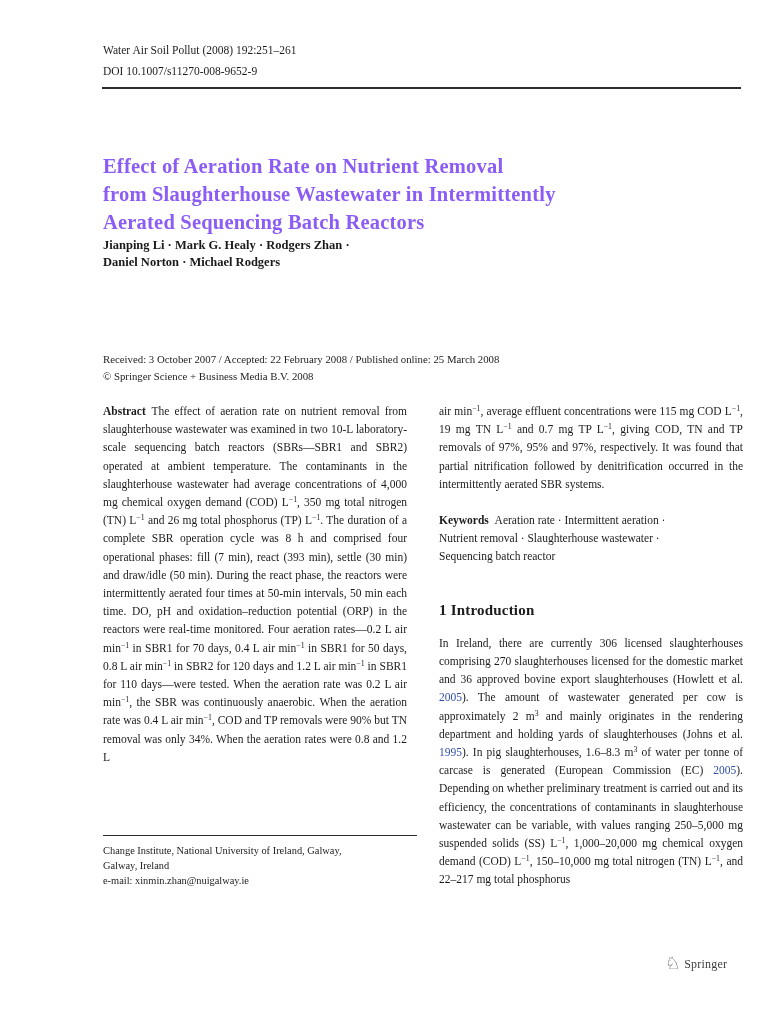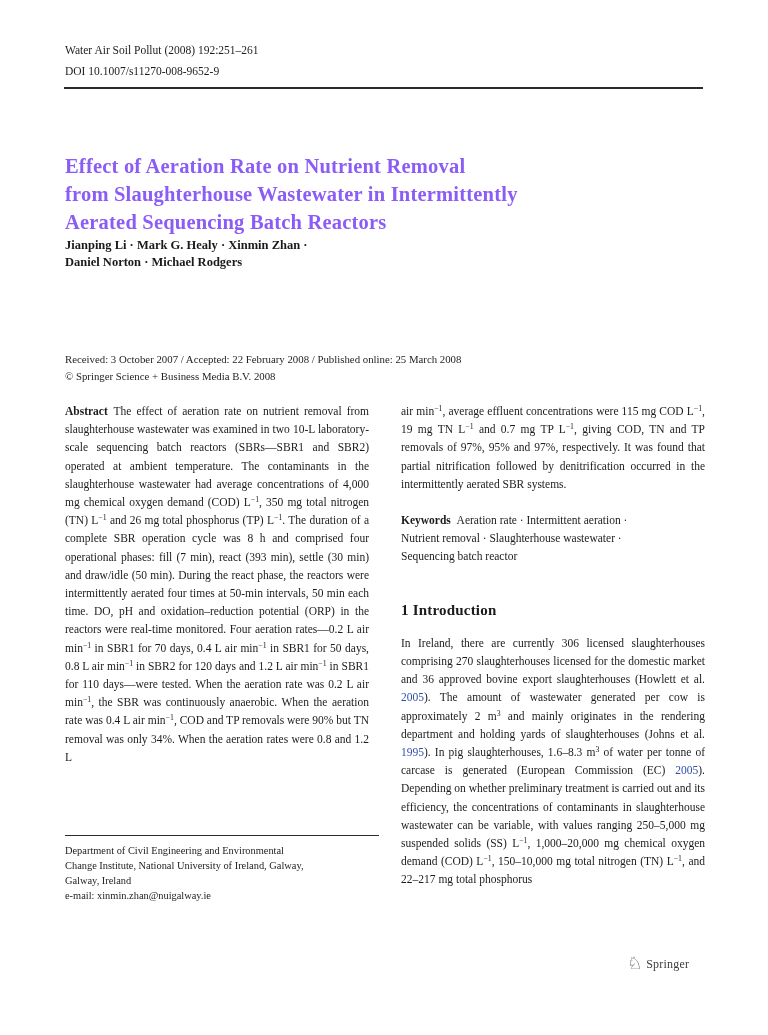--- a/index.html
+++ b/index.html
@@ -3,21 +3,21 @@
 <meta charset="utf-8">
 <style>
   * { margin:0; padding:0; box-sizing:border-box; }
   html,body { background:#ffffff; }
   body {
     width:768px; height:1035px; position:relative;
     font-family:"Liberation Serif", serif;
     color:#1e1e1e;
     -webkit-font-smoothing:antialiased;
   }
-  .abs { position:absolute; }
+  .abs { position:absolute;margin-left:38px; }
 
   
   #journal-header { left:65px; top:40px; font-size:11.5px; line-height:21px; color:#1c1c1c; }
   #header-rule { left:64px; top:87px; width:639px; height:2px; background:#2b2b2b; }
 
   
   #article-title { left:65px; top:152px; width:620px; font-size:20.5px; line-height:28px; font-weight:700; color:#8b5cf6; letter-spacing:0.2px; }
   #authors-block { left:65px; top:237px; width:600px; font-size:12.5px; font-weight:700; line-height:16.5px; color:#1a1a1a; }
 
   
@@ -57,21 +57,21 @@
 </div>
 <div class="abs" id="header-rule"></div>
 
 <div class="abs" id="article-title">
   <div>Effect of Aeration Rate on Nutrient Removal</div>
   <div>from Slaughterhouse Wastewater in Intermittently</div>
   <div>Aerated Sequencing Batch Reactors</div>
 </div>
 
 <div class="abs" id="authors-block">
-  <div>Jianping Li · Mark G. Healy · Xinmin Zhan ·</div>
+  <div>Jianping Li · Mark G. Healy · Rodgers Zhan ·</div>
   <div>Daniel Norton · Michael Rodgers</div>
 </div>
 
 <div class="abs" id="history-block">
   <div>Received: 3 October 2007 / Accepted: 22 February 2008 / Published online: 25 March 2008</div>
   <div>© Springer Science + Business Media B.V. 2008</div>
 </div>
 
 <div class="abs" id="columns">
   <div class="col">
@@ -81,21 +81,20 @@
     <p>air min<sup class="sp">−1</sup>, average effluent concentrations were 115 mg COD L<sup class="sp">−1</sup>, 19 mg TN L<sup class="sp">−1</sup> and 0.7 mg TP L<sup class="sp">−1</sup>, giving COD, TN and TP removals of 97%, 95% and 97%, respectively. It was found that partial nitrification followed by denitrification occurred in the intermittently aerated SBR systems.</p>
     <p class="keywords"><b>Keywords</b> Aeration rate · Intermittent aeration ·<br>Nutrient removal · Slaughterhouse wastewater ·<br>Sequencing batch reactor</p>
     <div class="section-heading">1 Introduction</div>
     <p class="intro">In Ireland, there are currently 306 licensed slaughterhouses comprising 270 slaughterhouses licensed for the domestic market and 36 approved bovine export slaughterhouses (Howlett et al. <span class="ref-link">2005</span>). The amount of wastewater generated per cow is approximately 2 m<sup class="sp">3</sup> and mainly originates in the rendering department and holding yards of slaughterhouses (Johns et al. <span class="ref-link">1995</span>). In pig slaughterhouses, 1.6–8.3 m<sup class="sp">3</sup> of water per tonne of carcase is generated (European Commission (EC) <span class="ref-link">2005</span>). Depending on whether preliminary treatment is carried out and its efficiency, the concentrations of contaminants in slaughterhouse wastewater can be variable, with values ranging 250–5,000 mg suspended solids (SS) L<sup class="sp">−1</sup>, 1,000–20,000 mg chemical oxygen demand (COD) L<sup class="sp">−1</sup>, 150–10,000 mg total nitrogen (TN) L<sup class="sp">−1</sup>, and 22–217 mg total phosphorus</p>
   </div>
 </div>
 
 <div class="abs" id="footnote">
   <div id="footnote-rule"></div>
   <div>
-      <div>Department of Civil Engineering and Environmental</div>
       <div>Change Institute, National University of Ireland, Galway,</div>
       <div>Galway, Ireland</div>
     </div>
   <div id="email-line"><span>e-mail: </span><span id="email-address">xinmin.zhan@nuigalway.ie</span></div>
 </div>
 
 <div class="abs" id="springer-logo">
   <span id="knight-icon">♘</span>
   <span id="publisher-name">Springer</span>
 </div>

